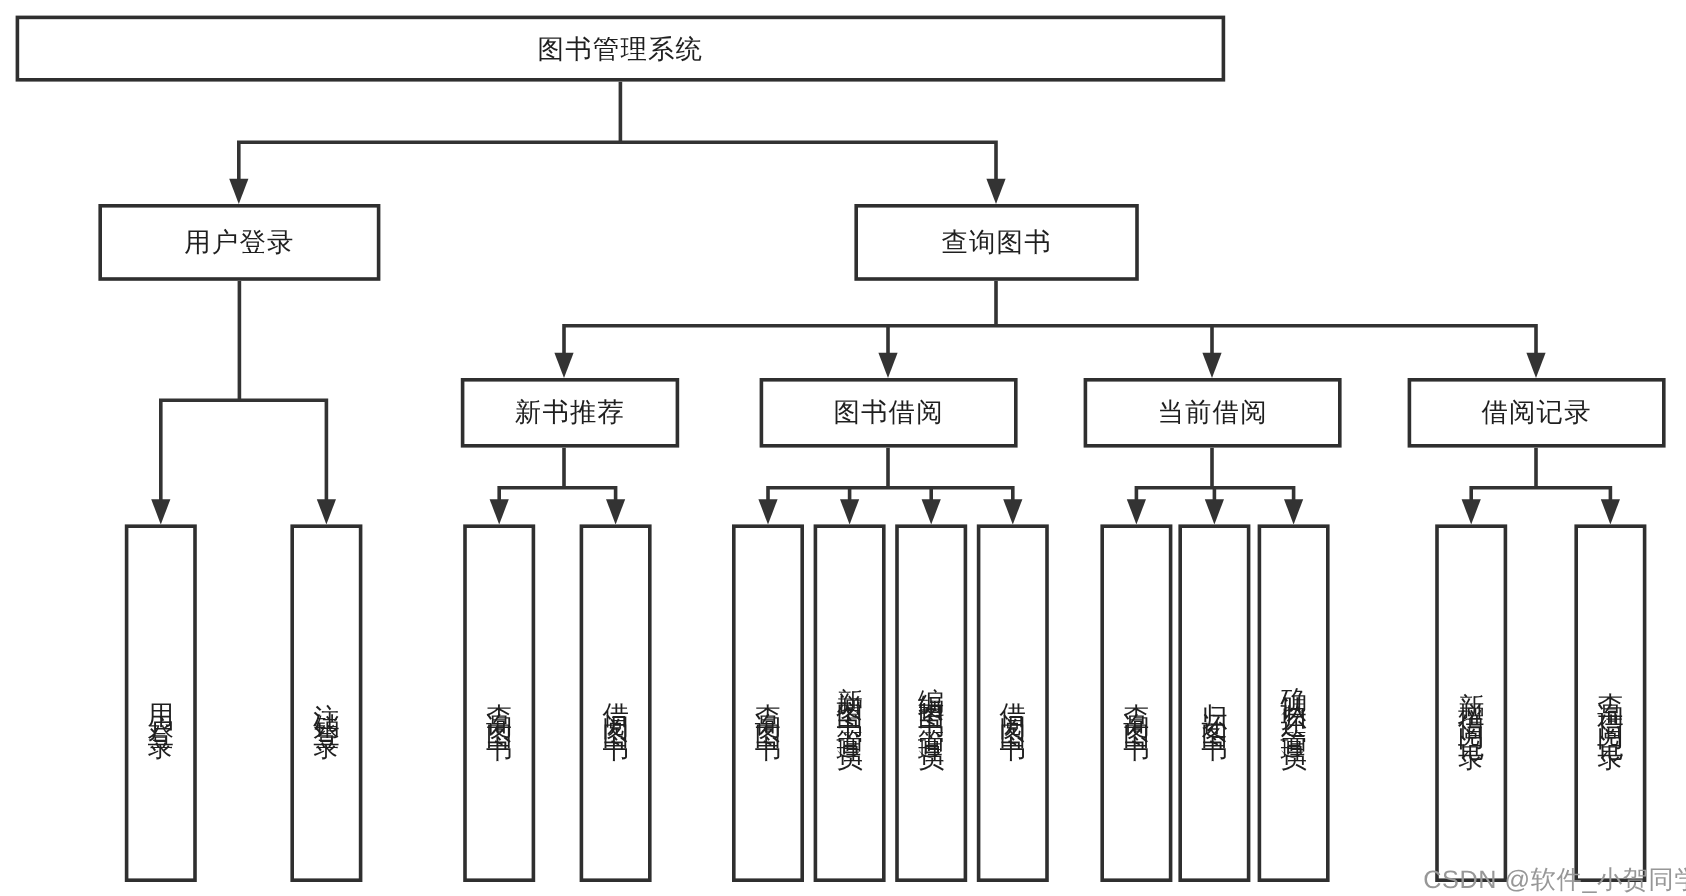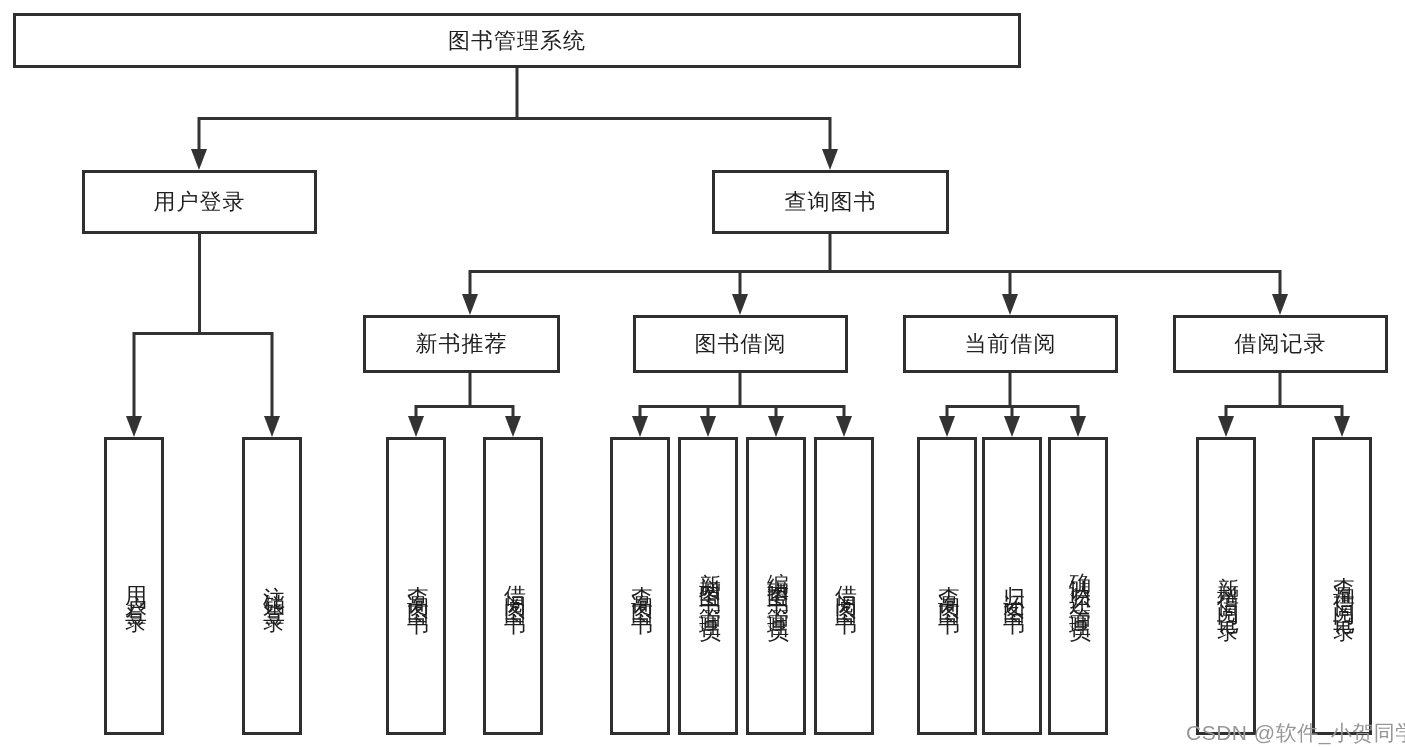--- a/index.html
+++ b/index.html
@@ -40,21 +40,20 @@
   .node {
     position: absolute;
     box-sizing: border-box;
     border: 3px solid var(--box-border);
     background: var(--background);
     display: flex;
     align-items: center;
     justify-content: center;
     z-index: 2;
     color: var(--text);
-    font-family: Liberation Mono, monospace;
   }
   .hlabel {
     font-size: 22px;
     letter-spacing: 1px;
     white-space: nowrap;
     color: var(--text);
   }
   .vlabel {
     writing-mode: vertical-rl;
     text-orientation: mixed;
@@ -137,21 +136,21 @@
     <span class="hlabel">图书管理系统</span>
   </div>
 
   <div class="node" style="left:82px;top:170px;width:235px;height:64px">
     <span class="hlabel">用户登录</span>
   </div>
   <div class="node" style="left:712px;top:170px;width:237px;height:64px">
     <span class="hlabel">查询图书</span>
   </div>
 
-  <div class="node" style="left:363px;top:315px;width:197px;height:58px">
+  <div class="node" style="left:384px;top:315px;width:182px;height:58px">
     <span class="hlabel">新书推荐</span>
   </div>
   <div class="node" style="left:633px;top:315px;width:215px;height:58px">
     <span class="hlabel">图书借阅</span>
   </div>
   <div class="node" style="left:903px;top:315px;width:215px;height:58px">
     <span class="hlabel">当前借阅</span>
   </div>
   <div class="node" style="left:1173px;top:315px;width:215px;height:58px">
     <span class="hlabel">借阅记录</span>

